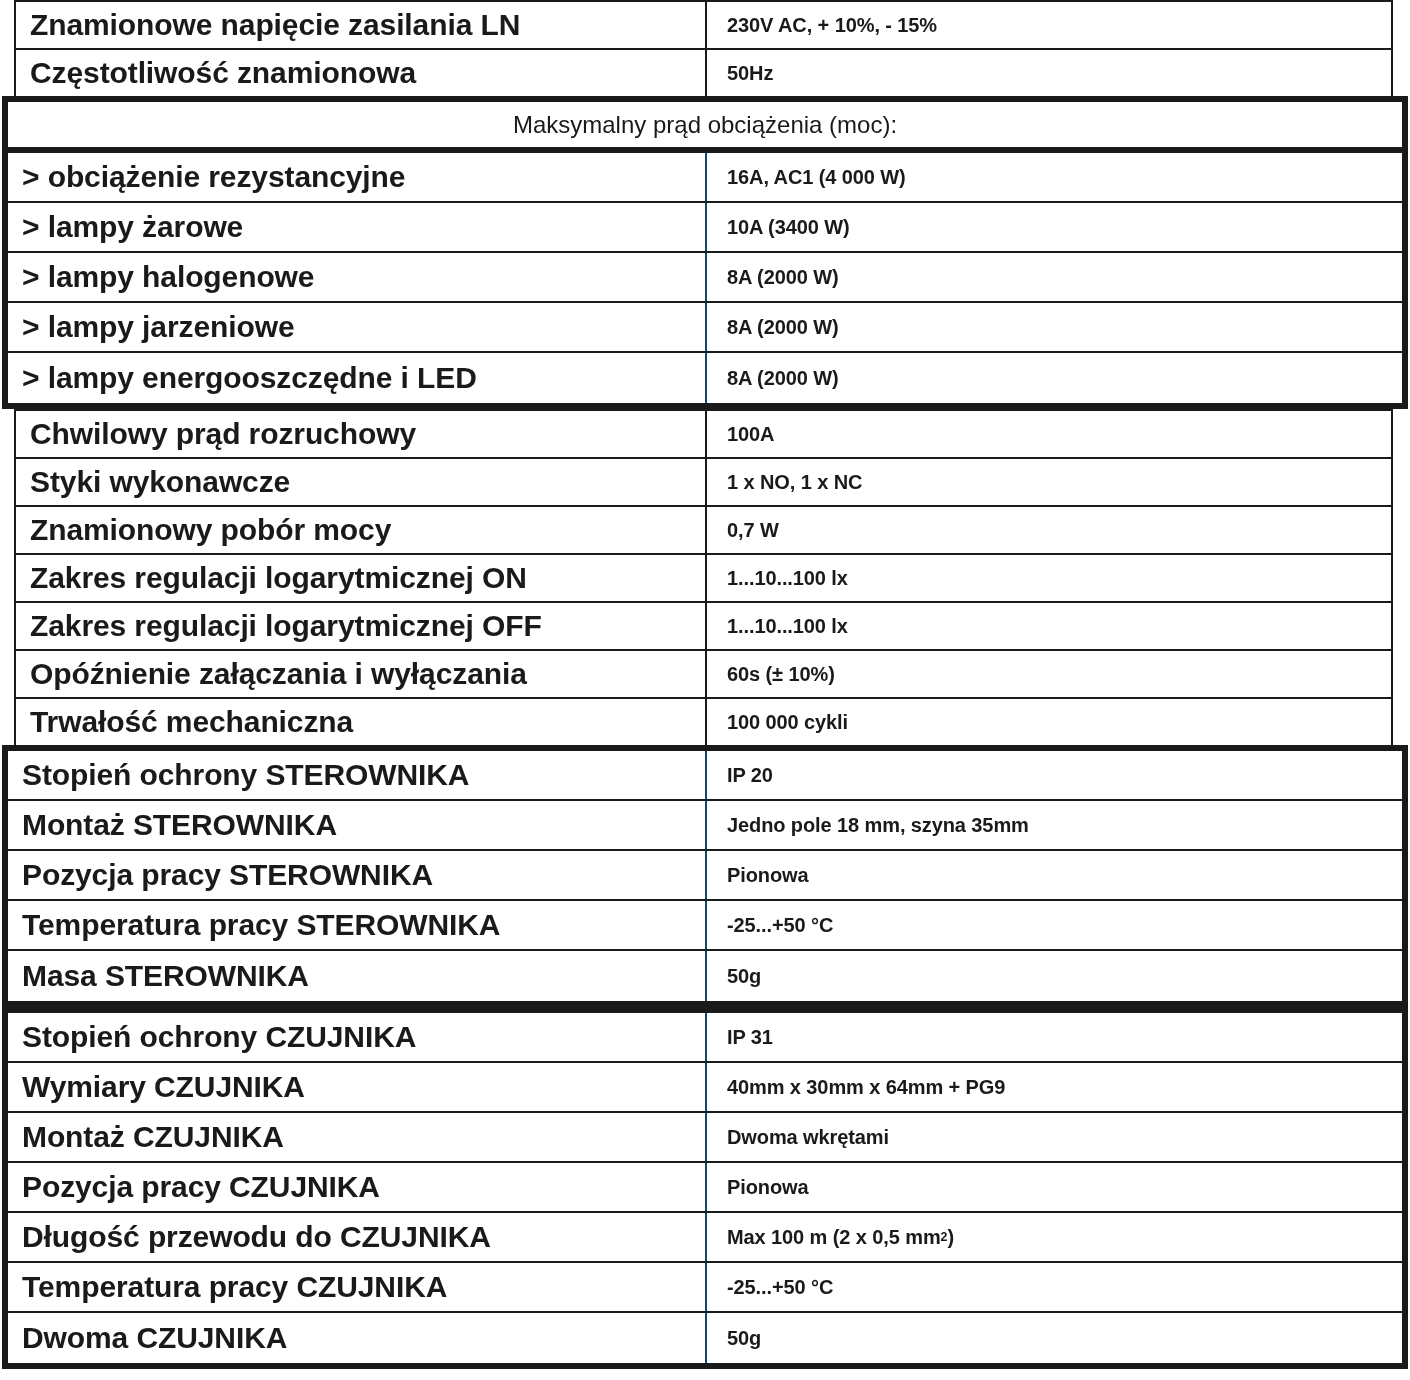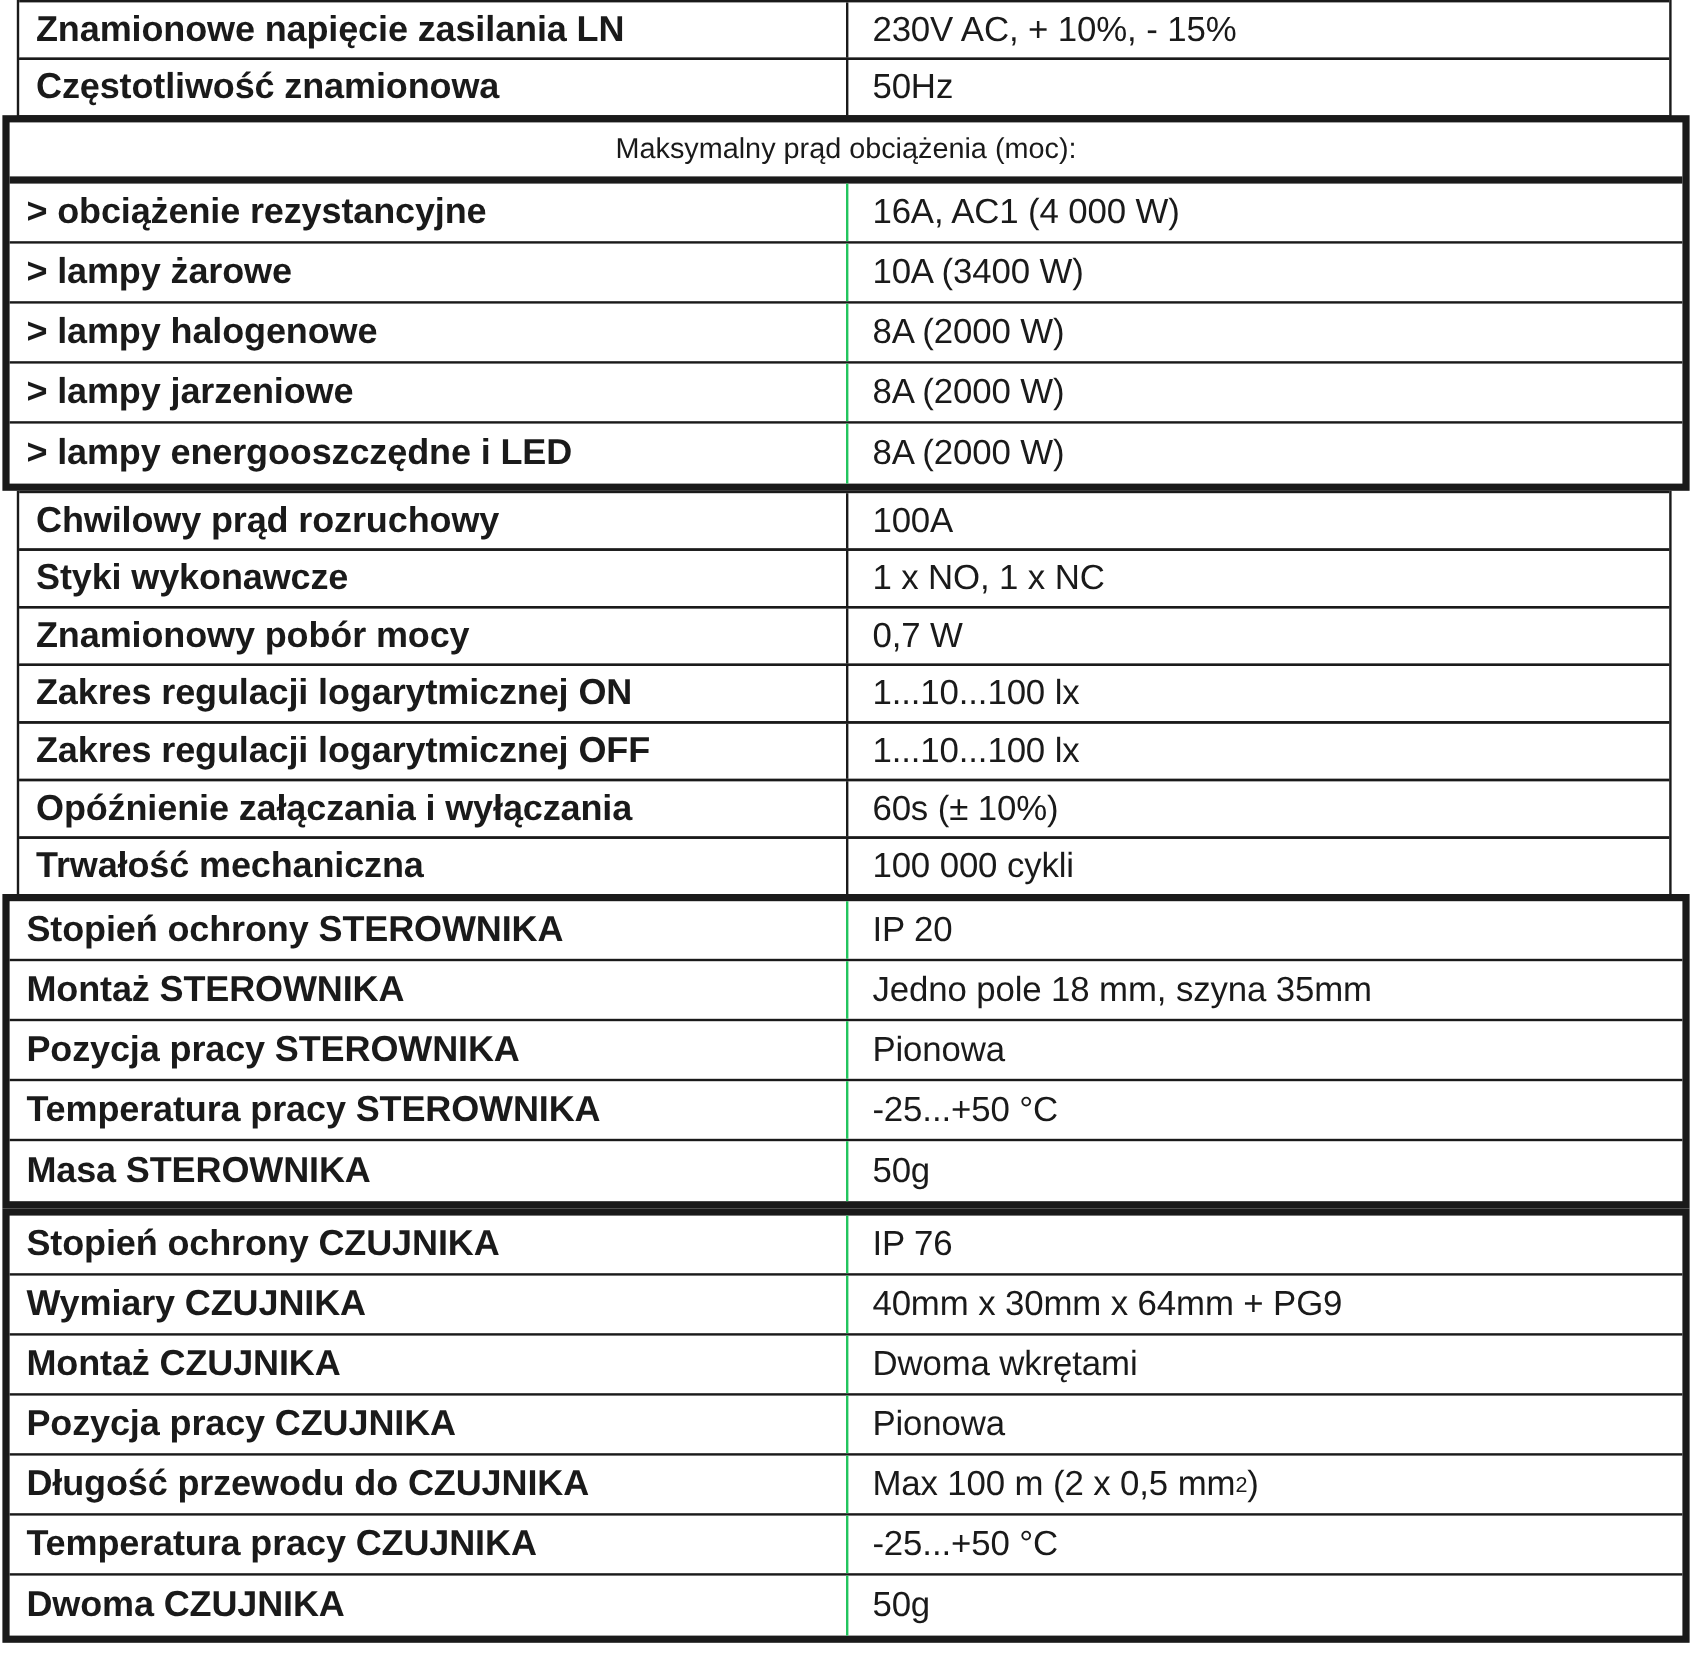--- a/index.html
+++ b/index.html
@@ -39,22 +39,22 @@
   .cell-label {
     width: 693px;
     flex: 0 0 693px;
     font-weight: bold;
     font-size: 30px;
     letter-spacing: -0.1px;
   }
 
   .cell-value {
     flex: 1 1 auto;
-    font-weight: normal;
-    font-size: 29px;
+    font-weight: bold;
+    font-size: 20px;
     padding-left: 20px;
     letter-spacing: -0.1px;
   }
 
   
   .group-plain {
     margin: 0 17px 0 14px;
     border-left: 2px solid #1a1a1a;
     border-right: 2px solid #1a1a1a;
   }
@@ -79,21 +79,21 @@
 
   .group-thick .row {
     border-bottom: 2px solid #1a1a1a;
   }
 
   .group-thick .row:last-child {
     border-bottom: none;
   }
 
   .group-thick .cell-label {
-    border-right: 2px solid #22c55e;
+    border-right: 2px solid #0c4a6e;
     width: 699px;
     flex: 0 0 699px;
   }
 
   
   .row-header {
     display: flex;
     align-items: center;
     justify-content: center;
     width: 100%;
@@ -199,21 +199,21 @@
         <div class="cell-value">-25...+50 °C</div>
       </div>
       <div class="row h50">
         <div class="cell-label">Masa STEROWNIKA</div>
         <div class="cell-value">50g</div>
       </div>
     </div>
     <div class="group-thick">
       <div class="row h50">
         <div class="cell-label">Stopień ochrony CZUJNIKA</div>
-        <div class="cell-value">IP 76</div>
+        <div class="cell-value">IP 31</div>
       </div>
       <div class="row h50">
         <div class="cell-label">Wymiary CZUJNIKA</div>
         <div class="cell-value">40mm x 30mm x 64mm + PG9</div>
       </div>
       <div class="row h50">
         <div class="cell-label">Montaż CZUJNIKA</div>
         <div class="cell-value">Dwoma wkrętami</div>
       </div>
       <div class="row h50">

